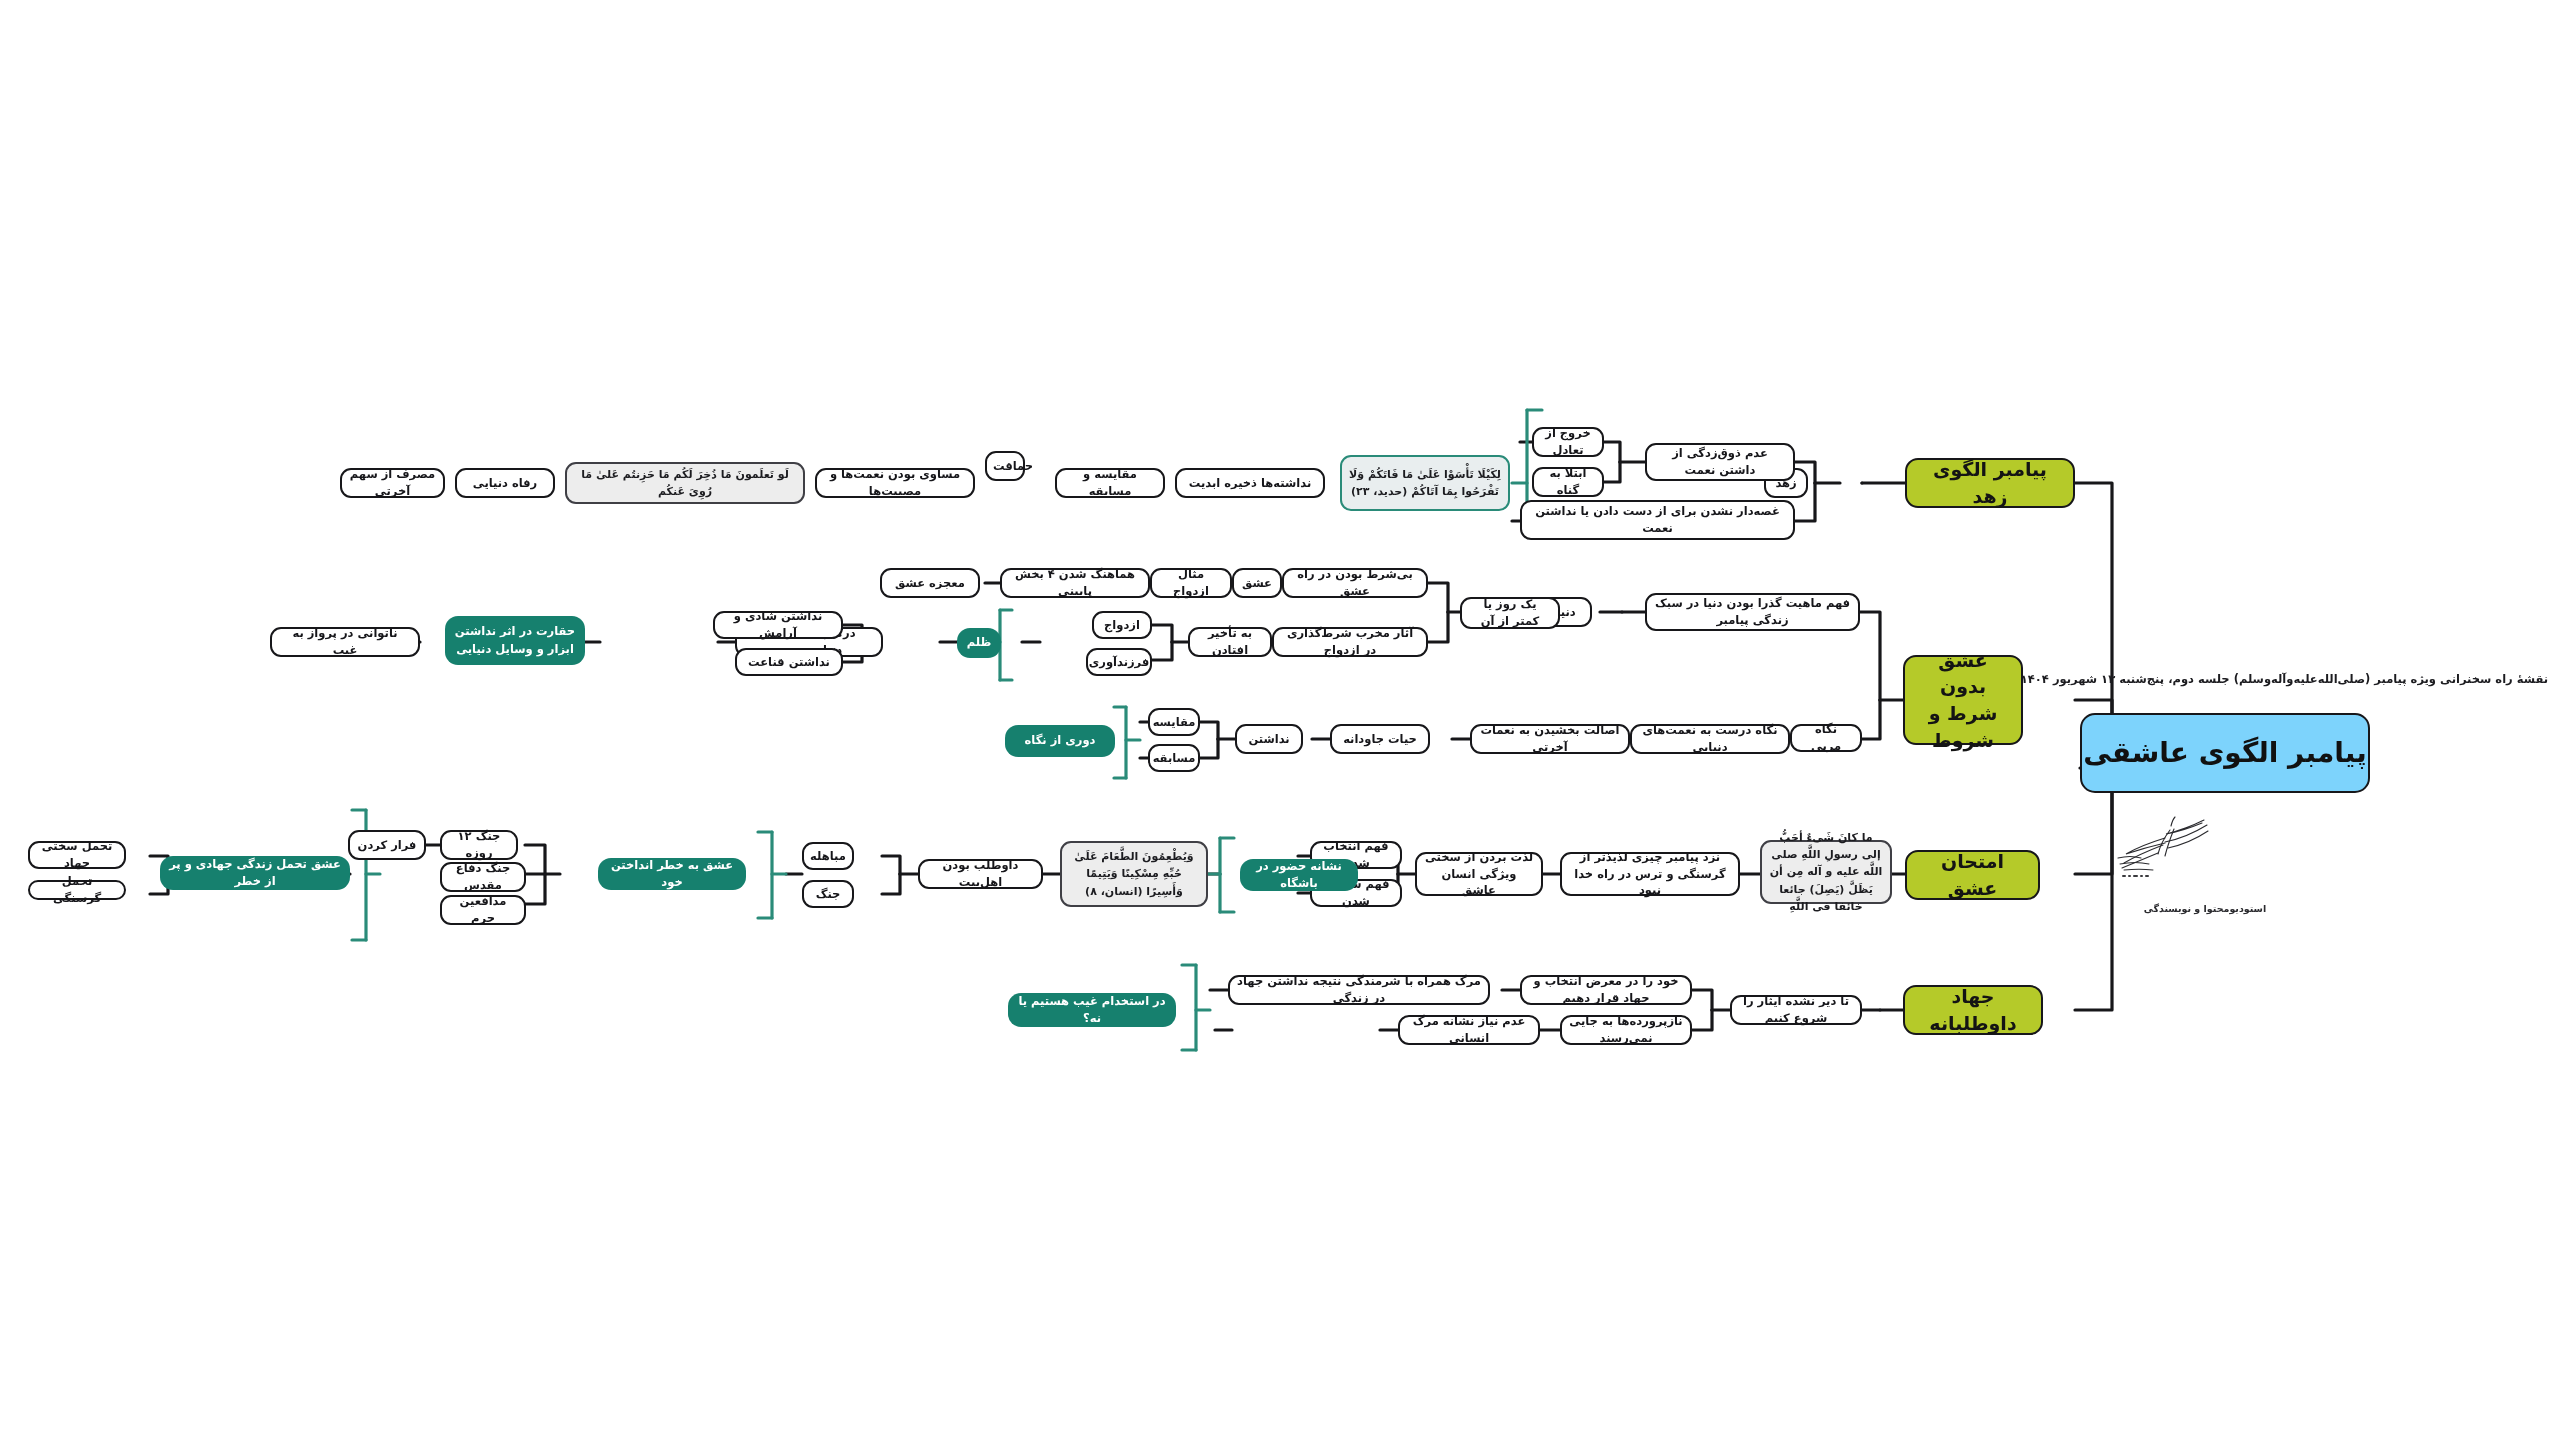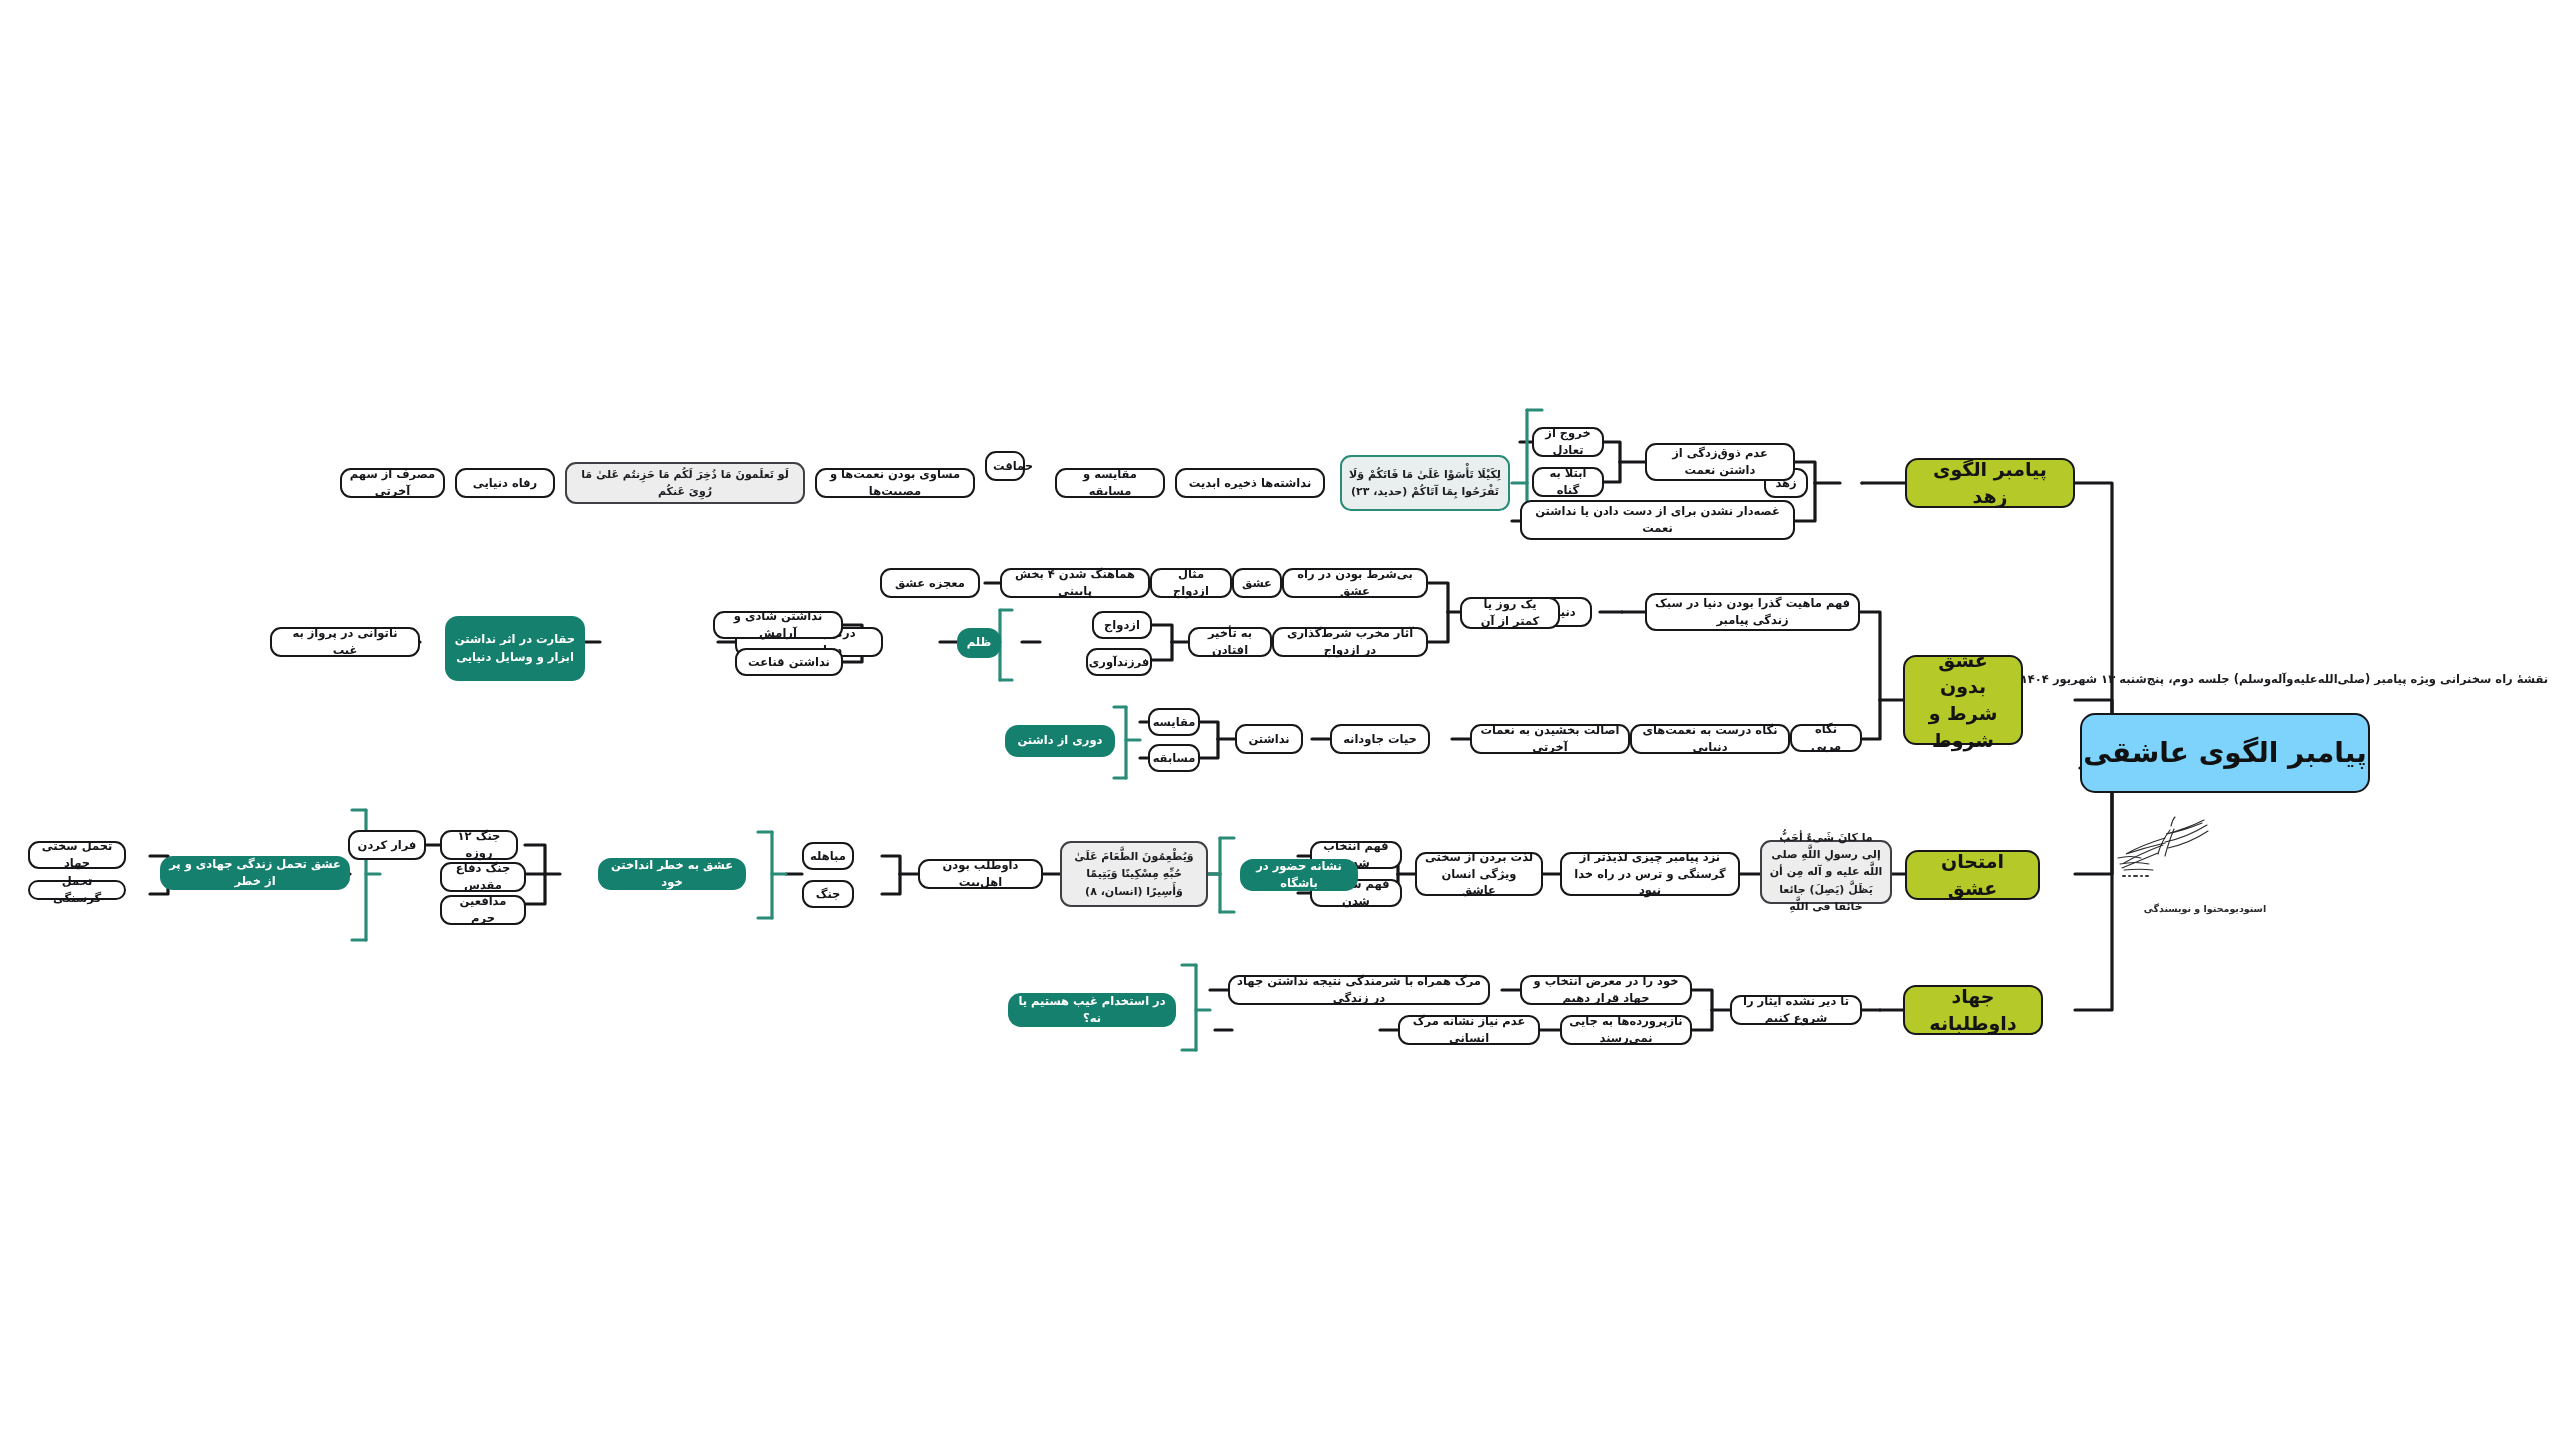--- a/index.html
+++ b/index.html
@@ -325,39 +325,39 @@
   <div class="node leaf" style="left:1086px;top:648px;width:66px;height:28px;">فرزندآوری</div>
 
   <div class="node teal" style="left:957px;top:628px;width:44px;height:30px;">ظلم</div>
 
   <div class="node leaf" style="left:735px;top:627px;width:148px;height:30px;">درگیر دغدغه‌های دنیایی بودن</div>
 
   <div class="node leaf" style="left:713px;top:611px;width:130px;height:28px;">نداشتن شادی و آرامش</div>
 
   <div class="node leaf" style="left:735px;top:648px;width:108px;height:28px;">نداشتن قناعت</div>
 
-  <div class="node teal" style="left:445px;top:616px;width:140px;height:65px;">حقارت در اثر نداشتن ابزار و وسایل دنیایی</div>
+  <div class="node teal" style="left:445px;top:616px;width:140px;height:49px;">حقارت در اثر نداشتن ابزار و وسایل دنیایی</div>
 
   <div class="node leaf" style="left:270px;top:627px;width:150px;height:30px;">ناتوانی در پرواز به غیب</div>
 
   <div class="node leaf" style="left:1790px;top:724px;width:72px;height:28px;">نگاه مربی</div>
 
   <div class="node leaf" style="left:1630px;top:724px;width:160px;height:30px;">نگاه درست به نعمت‌های دنیایی</div>
 
   <div class="node leaf" style="left:1470px;top:724px;width:160px;height:30px;">اصالت بخشیدن به نعمات آخرتی</div>
 
   <div class="node leaf" style="left:1330px;top:724px;width:100px;height:30px;">حیات جاودانه</div>
 
   <div class="node leaf" style="left:1235px;top:724px;width:68px;height:30px;">نداشتن</div>
 
   <div class="node leaf" style="left:1148px;top:708px;width:52px;height:28px;">مقایسه</div>
 
   <div class="node leaf" style="left:1148px;top:744px;width:52px;height:28px;">مسابقه</div>
 
-  <div class="node teal" style="left:1005px;top:725px;width:110px;height:32px;">دوری از داشتن</div>
+  <div class="node teal" style="left:1005px;top:725px;width:110px;height:32px;">دوری از نگاه</div>
 
   <div class="node branch" style="left:1905px;top:850px;width:135px;height:50px;">امتحان عشق</div>
 
   <div class="node quote" style="left:1760px;top:840px;width:132px;height:64px;">ما كانَ شَیءٌ أحَبُّ إلى رسولِ اللَّهِ صلى اللَّه علیه و آله مِن أن یَظَلَّ (یَصِلَ) جائعا خائفا فی اللَّهِ</div>
 
   <div class="node leaf" style="left:1560px;top:852px;width:180px;height:44px;">نزد پیامبر چیزی لذیذتر از گرسنگی و ترس در راه خدا نبود</div>
 
   <div class="node leaf" style="left:1415px;top:852px;width:128px;height:44px;">لذت بردن از سختی ویژگی انسان عاشق</div>
 
   <div class="node leaf" style="left:1310px;top:841px;width:92px;height:28px;">فهم انتخاب شدن</div>

